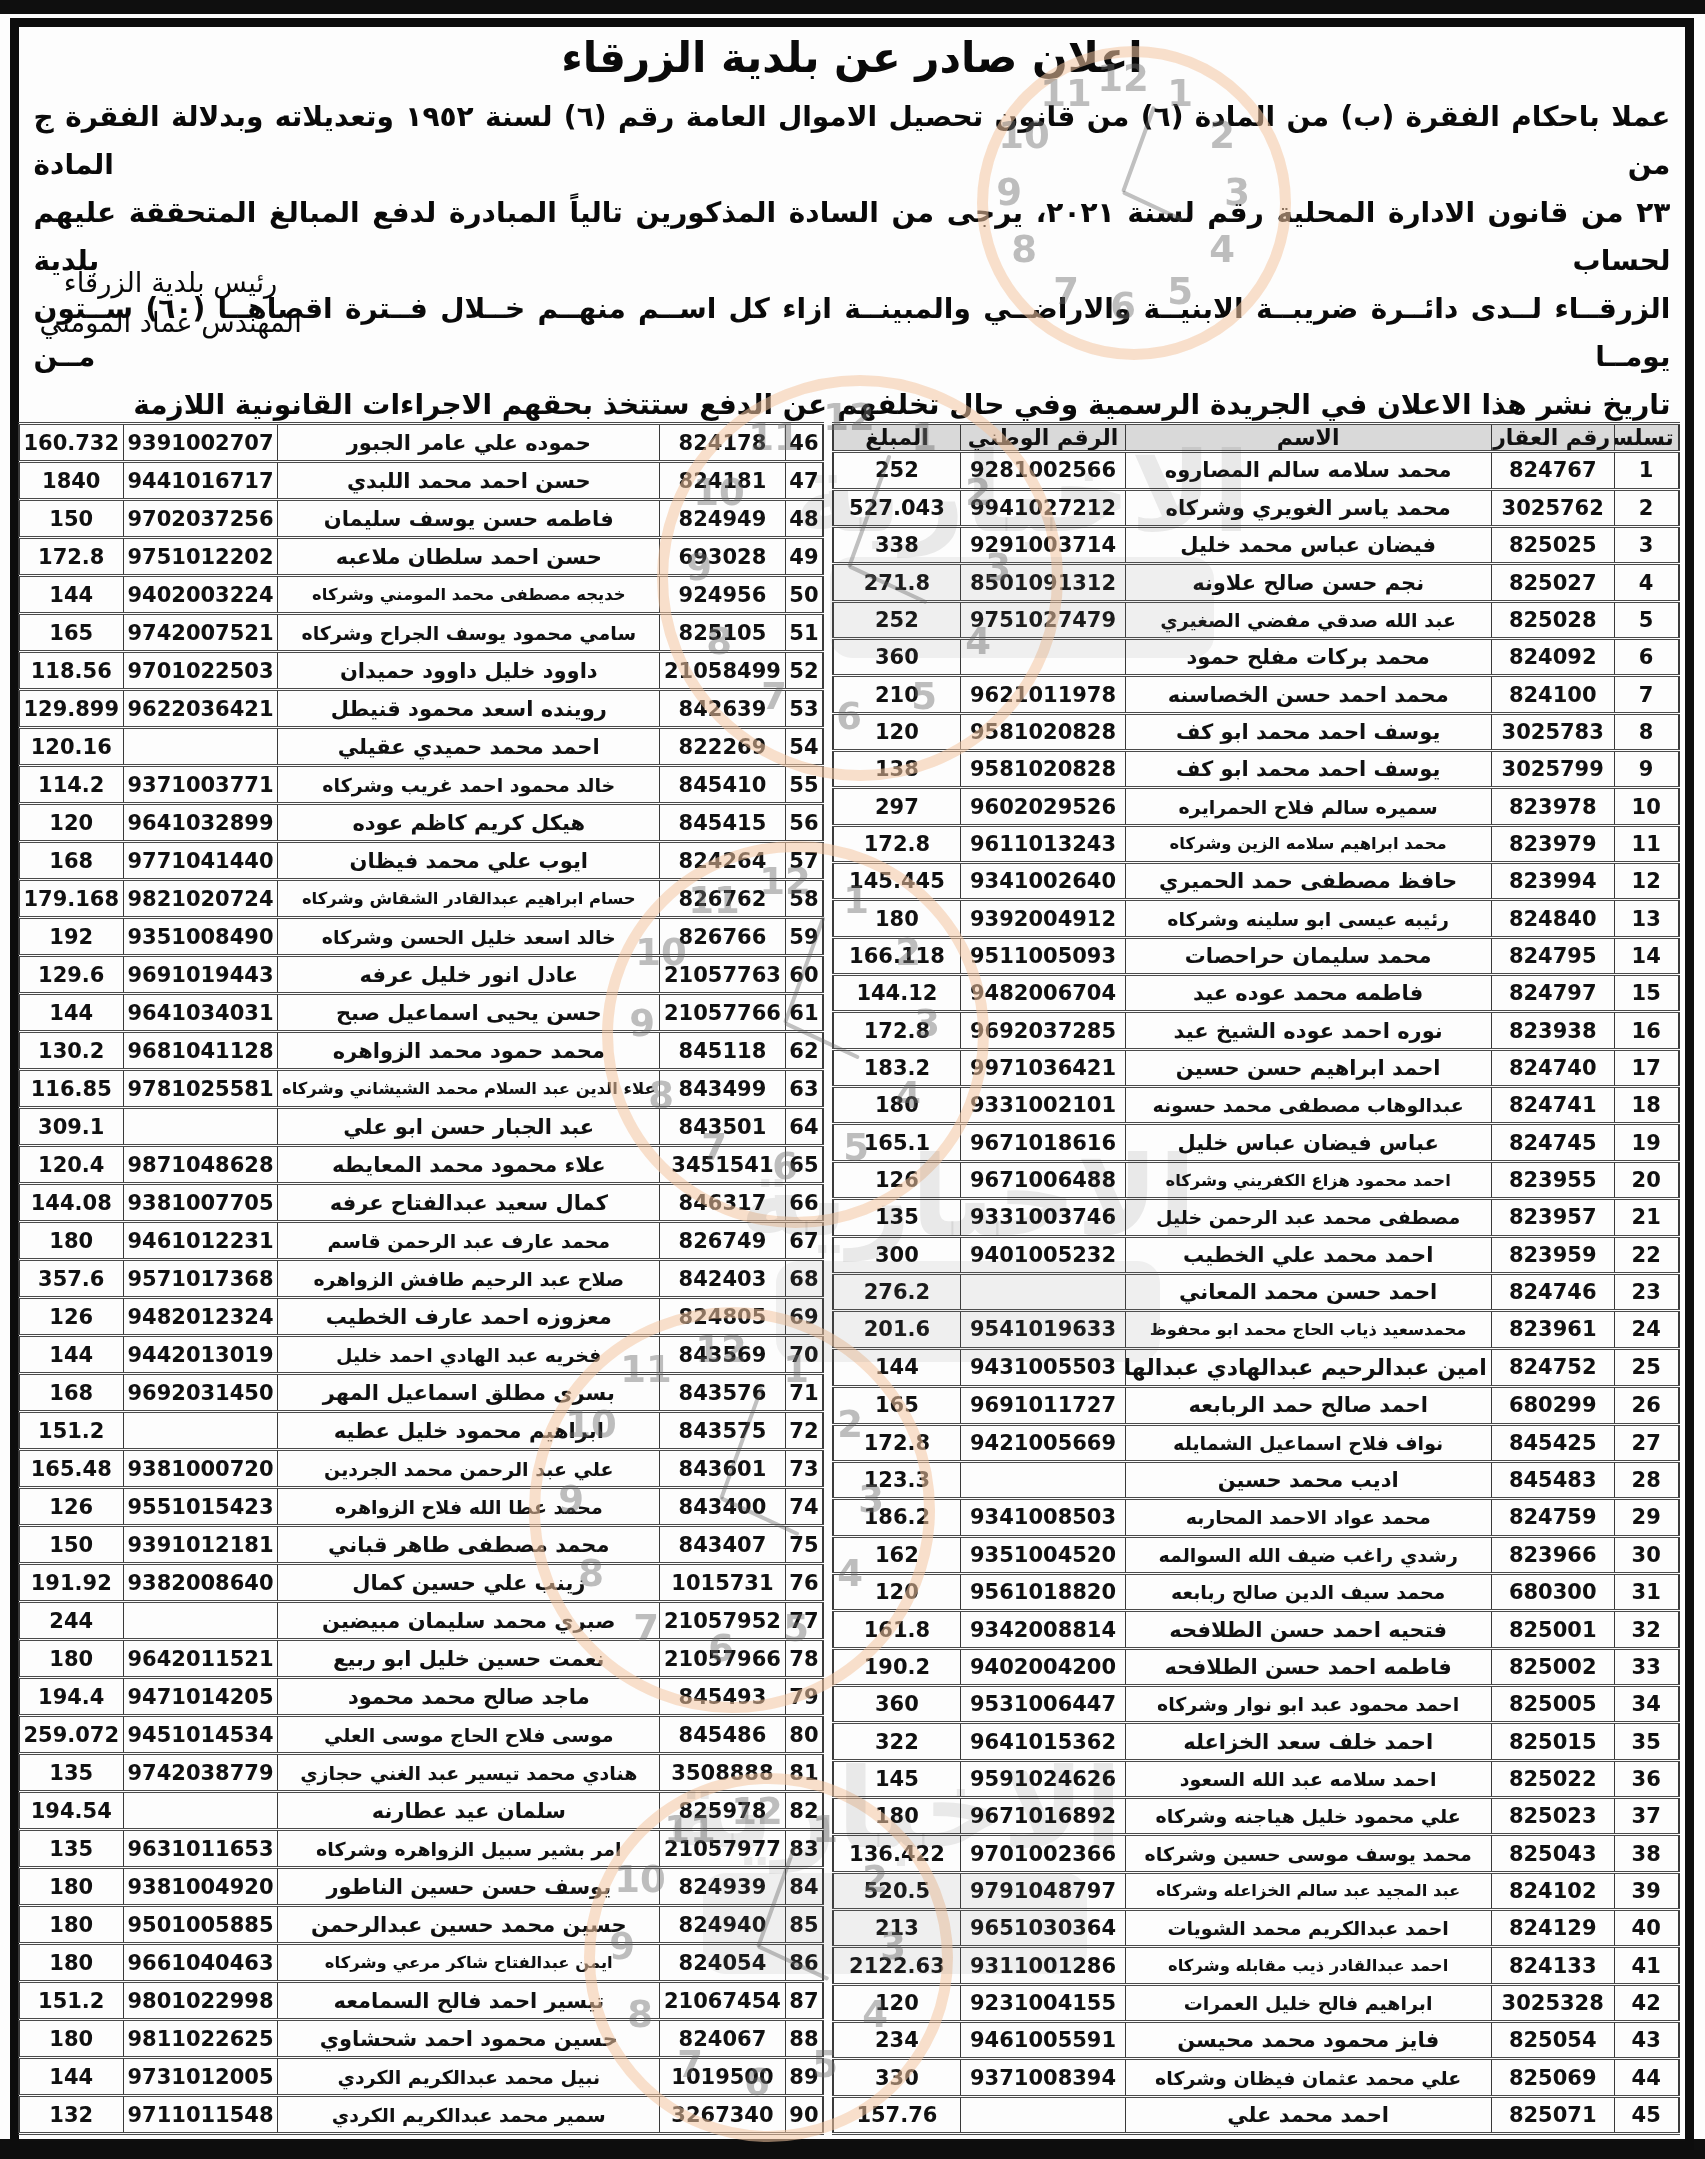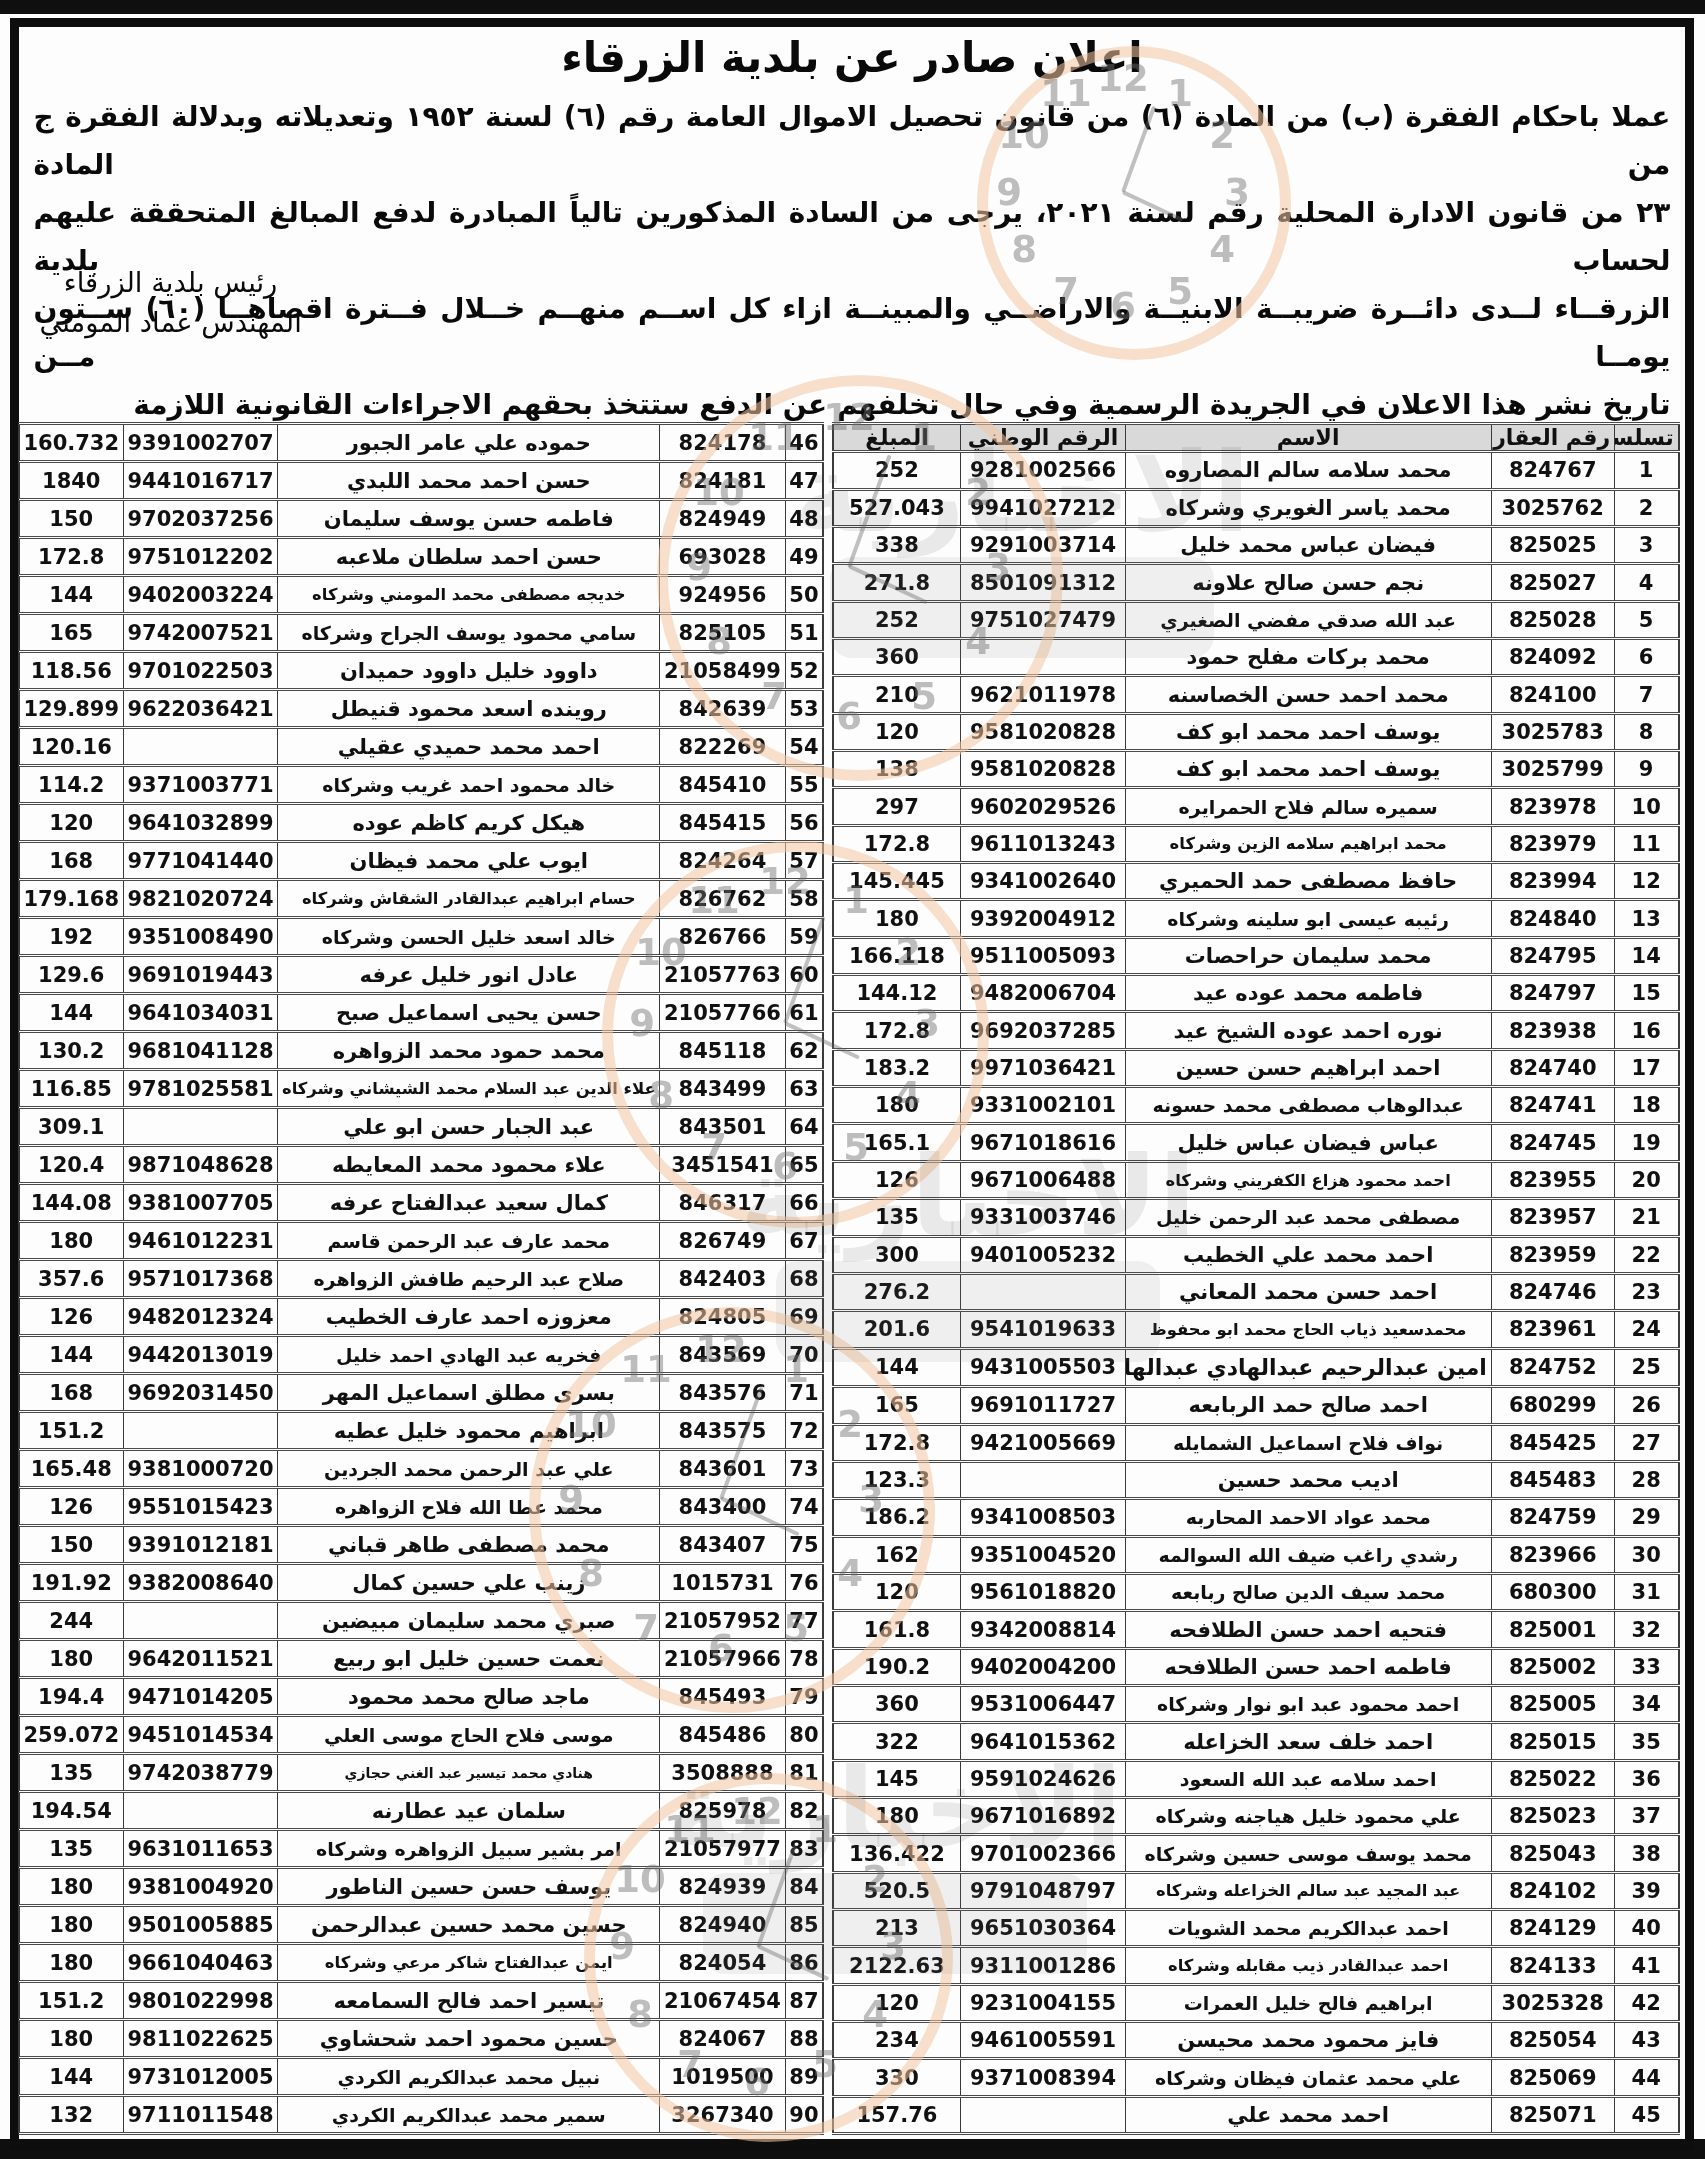--- a/index.html
+++ b/index.html
@@ -653,21 +653,21 @@
             <tr>
               <td>80</td>
               <td>845486</td>
               <td style="font-size: 19px;">موسى فلاح الحاج موسى العلي</td>
               <td>9451014534</td>
               <td>259.072</td>
             </tr>
             <tr>
               <td>81</td>
               <td>3508888</td>
-              <td style="font-size: 14px;">هنادي محمد تيسير عبد الغني حجازي</td>
+              <td style="font-size: 19px;">هنادي محمد تيسير عبد الغني حجازي</td>
               <td>9742038779</td>
               <td>135</td>
             </tr>
             <tr>
               <td>82</td>
               <td>825978</td>
               <td>سلمان عيد عطارنه</td>
               <td></td>
               <td>194.54</td>
             </tr>

